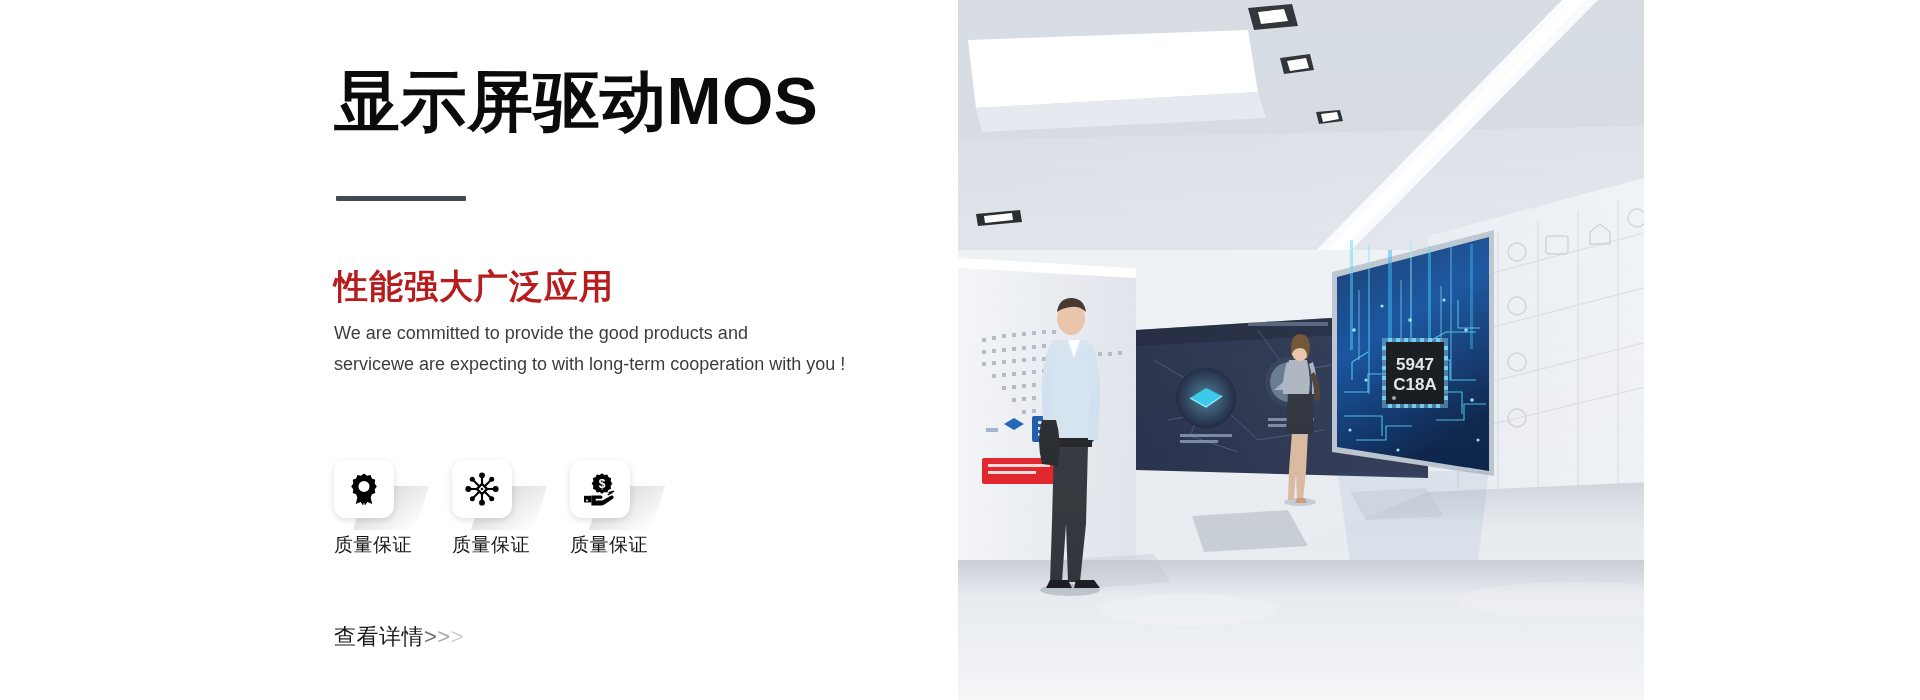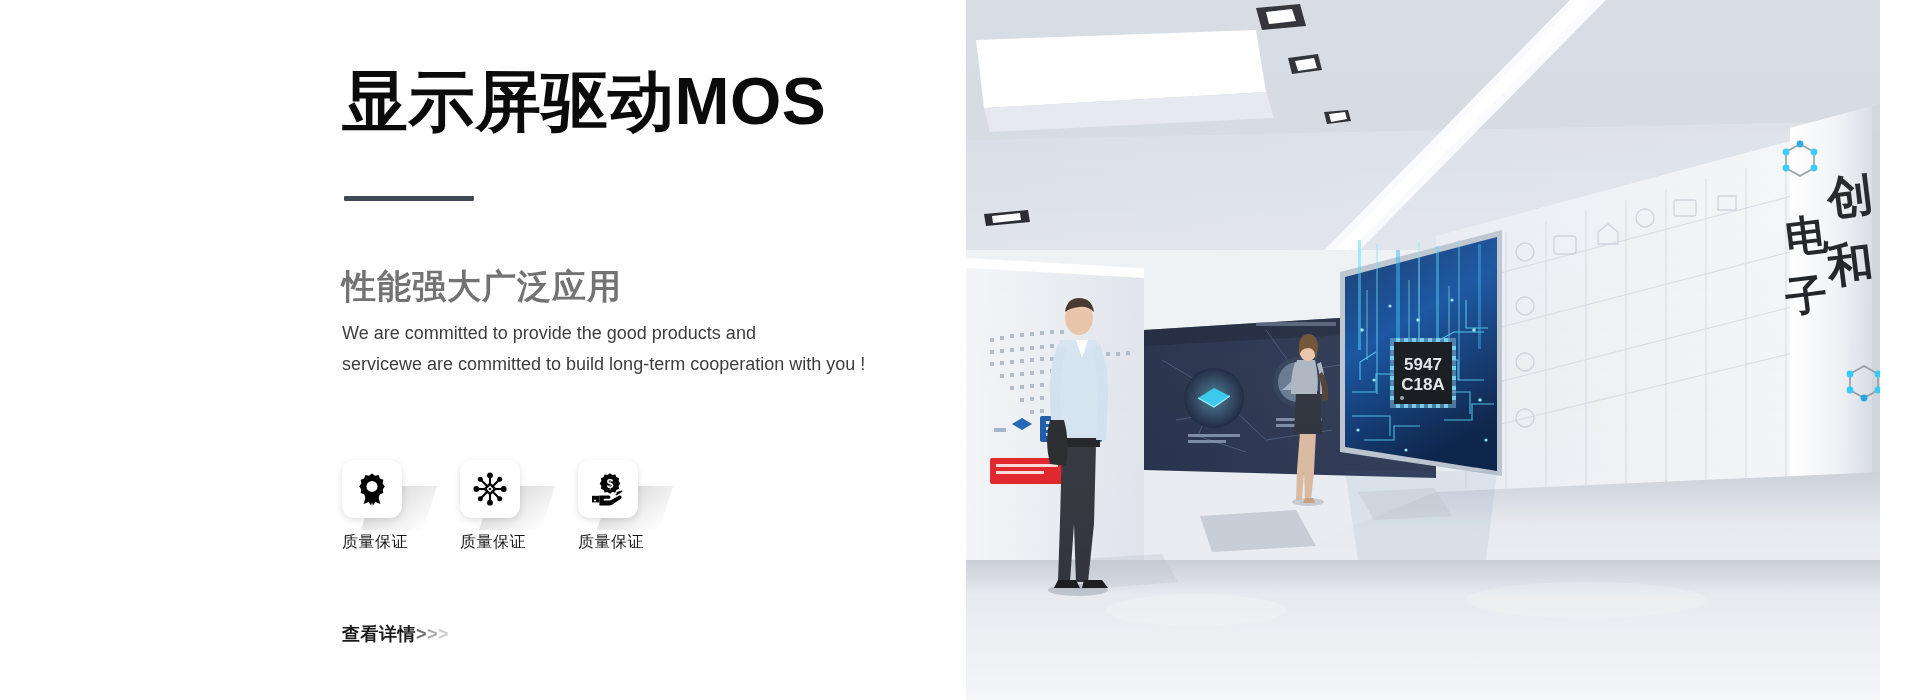--- a/index.html
+++ b/index.html
@@ -3,42 +3,42 @@
 <meta charset="utf-8">
 <title>显示屏驱动MOS</title>
 <style>
   html,body{margin:0;padding:0;}
   body{
     width:1920px;height:700px;overflow:hidden;
     background:#ffffff;
     font-family:"Liberation Sans","DejaVu Sans",sans-serif;
     -webkit-font-smoothing:antialiased;
   }
-  .banner{position:relative;width:1872px;height:700px;background:#fff;overflow:hidden;margin-left:8px;}
+  .banner{position:relative;width:1644px;height:700px;background:#fff;overflow:hidden;}
 
   
   .left-panel{
     position:absolute;left:0;top:0;width:958px;height:700px;
     background:#ffffff;z-index:5;
   }
   .content{position:absolute;left:334px;top:0;width:600px;height:700px;}
 
   .title{
     position:absolute;left:0;top:62px;
     font-size:66px;line-height:78px;font-weight:700;
     color:#0b0b0b;letter-spacing:0.5px;white-space:nowrap;
   }
   .divider{
     position:absolute;left:2px;top:196px;
     width:130px;height:5px;background:#3f4a55;border-radius:1px;
   }
   .subtitle{
     position:absolute;left:0;top:264px;
     font-size:34px;line-height:44px;font-weight:700;
-    color:#737373;letter-spacing:1px;white-space:nowrap;
+    color:#b91c1c;letter-spacing:1px;white-space:nowrap;
   }
   .desc{
     position:absolute;left:0;top:318px;width:560px;
     font-size:18px;line-height:31px;color:#3d3d3d;font-weight:400;
   }
   .desc div{white-space:nowrap;}
 
   
   .features{position:absolute;left:0;top:460px;height:110px;}
   .feature{position:absolute;top:0;width:130px;}
@@ -52,28 +52,28 @@
     display:flex;align-items:center;justify-content:center;
   }
   .ficon::after{
     content:"";position:absolute;left:26px;top:26px;
     width:62px;height:44px;z-index:-1;
     background:linear-gradient(135deg,rgba(0,0,0,0.17),rgba(0,0,0,0));
     transform:skewX(-18deg);
   }
   .ficon svg{display:block;}
   .flabel{
-    margin-top:14px;font-size:16px;color:#151515;
+    margin-top:14px;font-size:19px;color:#151515;
     font-weight:500;white-space:nowrap;letter-spacing:0.5px;
   }
 
   
   .more{
     position:absolute;left:0;top:622px;
-    font-size:18px;color:#1a1a1a;font-weight:700;
+    font-size:22px;color:#1a1a1a;font-weight:400;
     letter-spacing:0.5px;cursor:pointer;white-space:nowrap;
   }
   .more .ch1{color:#6f6f6f;}
   .more .ch2{color:#a9a9a9;}
   .more .ch3{color:#cfcfcf;}
 
   
   .photo{
     position:absolute;left:958px;top:0;width:962px;height:700px;
     overflow:hidden;background:#dfe3e9;
@@ -89,21 +89,21 @@
     <div class="content">
 
       <div class="title">显示屏驱动MOS</div>
 
       <div class="divider"></div>
 
       <div class="subtitle">性能强大广泛应用</div>
 
       <div class="desc">
         <div>We are committed to provide the good products and</div>
-        <div>servicewe are committed to build long-term cooperation with you !</div>
+        <div>servicewe are expecting to with long-term cooperation with you !</div>
       </div>
 
       <div class="features">
 
         <div class="feature f0">
           <div class="ficon">
             <svg width="36" height="36" viewBox="0 0 36 36" aria-hidden="true">
               <g fill="#000">
                 <path d="M18 2.6l3.0 2.1 3.6-.6 1.3 3.4 3.4 1.3-.6 3.6 2.1 3.0-2.1 3.0.6 3.6-3.4 1.3-1.3 3.4-3.6-.6-3.0 2.1-3.0-2.1-3.6.6-1.3-3.4-3.4-1.3.6-3.6-2.1-3.0 2.1-3.0-.6-3.6 3.4-1.3 1.3-3.4 3.6.6z"></path>
                 <circle cx="18" cy="15.4" r="5.5" fill="#fff"></circle>

